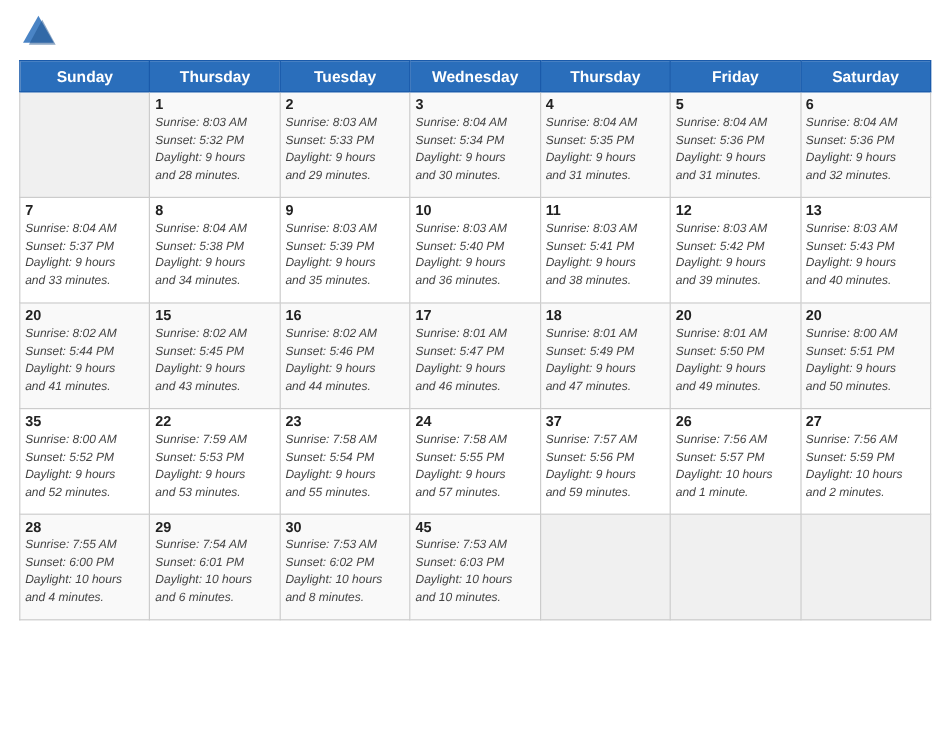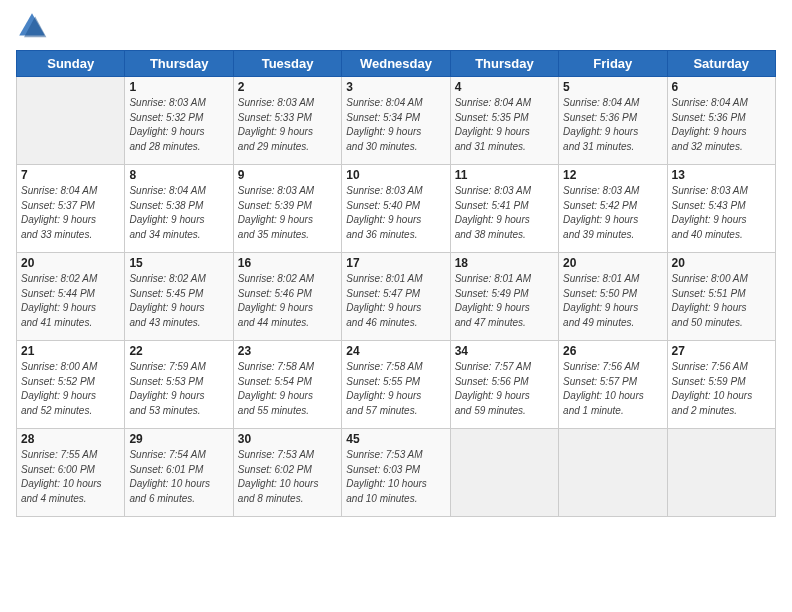--- a/index.html
+++ b/index.html
@@ -280,21 +280,21 @@
           <td>
             <span class="day-number">20</span>
             <div class="day-info" style="white-space: pre-line;">Sunrise: 8:00 AM
 Sunset: 5:51 PM
 Daylight: 9 hours
 and 50 minutes.</div>
           </td>
         </tr>
         <tr>
           <td>
-            <span class="day-number">21</span>
+            <span class="day-number">35</span>
             <div class="day-info" style="white-space: pre-line;">Sunrise: 8:00 AM
 Sunset: 5:52 PM
 Daylight: 9 hours
 and 52 minutes.</div>
           </td>
           <td>
             <span class="day-number">22</span>
             <div class="day-info" style="white-space: pre-line;">Sunrise: 7:59 AM
 Sunset: 5:53 PM
 Daylight: 9 hours
@@ -308,21 +308,21 @@
 and 55 minutes.</div>
           </td>
           <td>
             <span class="day-number">24</span>
             <div class="day-info" style="white-space: pre-line;">Sunrise: 7:58 AM
 Sunset: 5:55 PM
 Daylight: 9 hours
 and 57 minutes.</div>
           </td>
           <td>
-            <span class="day-number">34</span>
+            <span class="day-number">37</span>
             <div class="day-info" style="white-space: pre-line;">Sunrise: 7:57 AM
 Sunset: 5:56 PM
 Daylight: 9 hours
 and 59 minutes.</div>
           </td>
           <td>
             <span class="day-number">26</span>
             <div class="day-info" style="white-space: pre-line;">Sunrise: 7:56 AM
 Sunset: 5:57 PM
 Daylight: 10 hours

